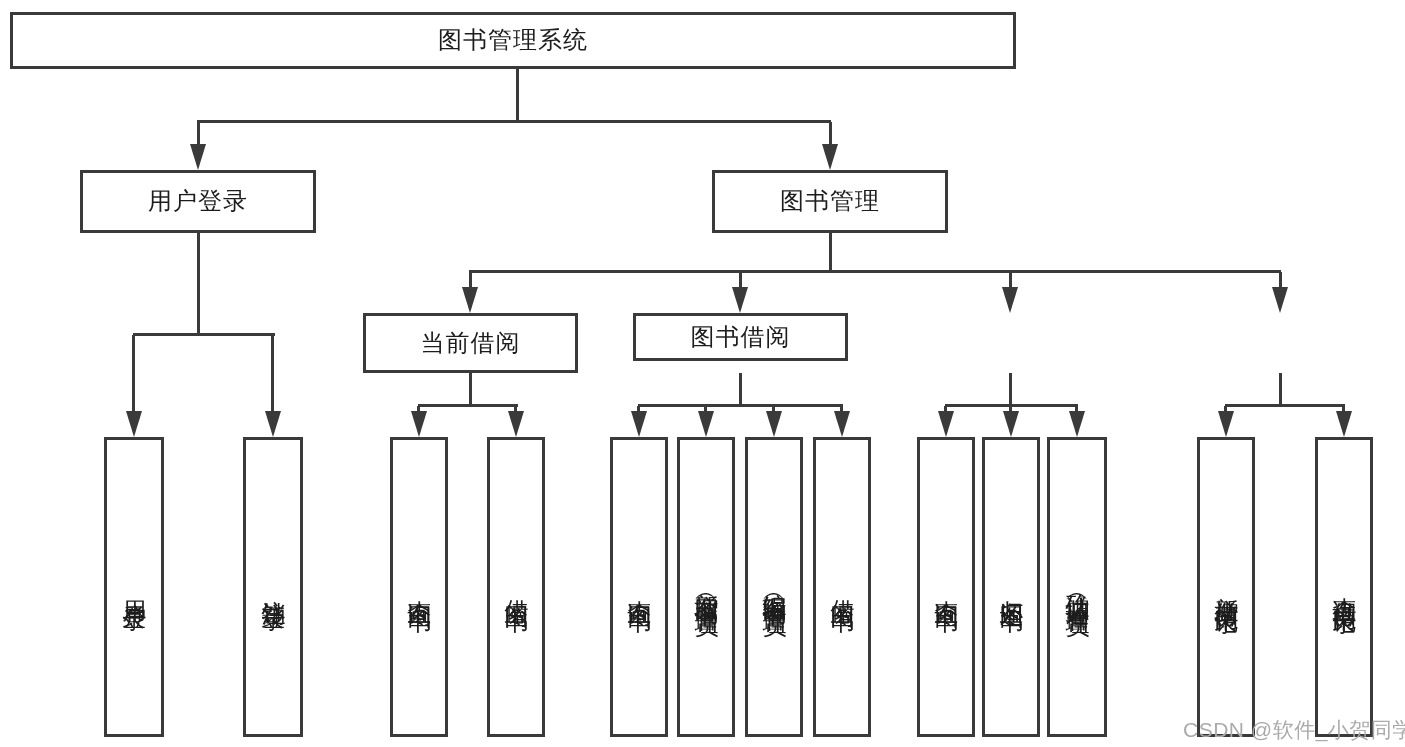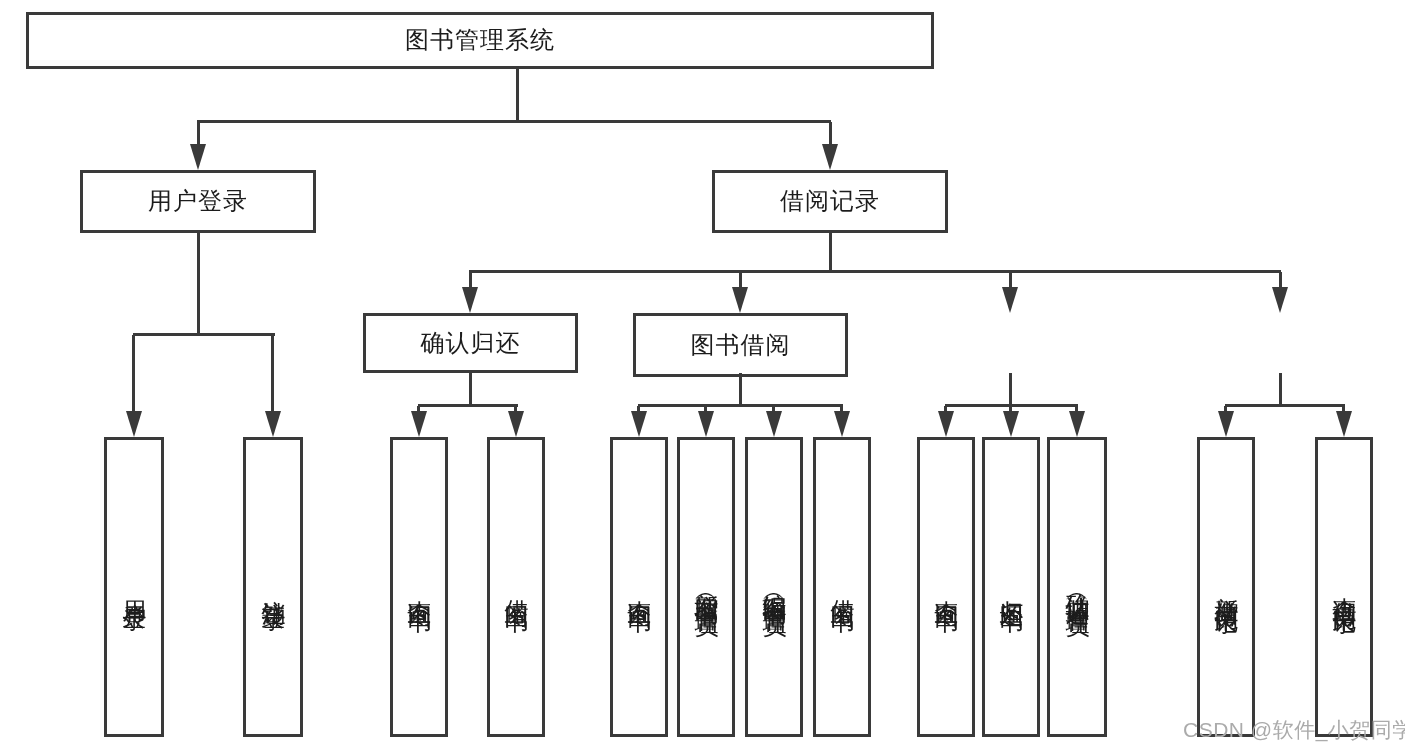--- a/index.html
+++ b/index.html
@@ -62,52 +62,52 @@
     white-space: nowrap;
     z-index: 10;
     letter-spacing: 0.5px;
   }
 </style>
 </head>
 <body>
 
 <div class="stage">
 
-  <div class="box" style="left:26px; top:12px; width:908px; height:57px;">图书管理系统</div>
+  <div class="box" style="left:10px; top:12px; width:1006px; height:57px;">图书管理系统</div>
 
   <div class="vline" style="left:516px; top:69px; height:54px;"></div>
   <div class="hline" style="left:197px; top:120px; width:634px;"></div>
   <div class="vline" style="left:197px; top:122px; height:24px;"></div>
   <div class="arrowhead" style="left:190px; top:144px;"></div>
   <div class="vline" style="left:829px; top:122px; height:24px;"></div>
   <div class="arrowhead" style="left:822px; top:144px;"></div>
 
   <div class="box" style="left:80px; top:170px; width:236px; height:63px;">用户登录</div>
-  <div class="box" style="left:712px; top:170px; width:236px; height:63px;">借阅记录</div>
+  <div class="box" style="left:712px; top:170px; width:236px; height:63px;">图书管理</div>
 
   <div class="vline" style="left:197px; top:233px; height:102px;"></div>
   <div class="hline" style="left:133px; top:333px; width:142px;"></div>
   <div class="vline" style="left:132px; top:335px; height:78px;"></div>
   <div class="arrowhead" style="left:126px; top:411px;"></div>
   <div class="vline" style="left:271px; top:335px; height:78px;"></div>
   <div class="arrowhead" style="left:265px; top:411px;"></div>
 
   <div class="vline" style="left:829px; top:233px; height:40px;"></div>
   <div class="hline" style="left:469px; top:270px; width:812px;"></div>
   <div class="vline" style="left:469px; top:272px; height:17px;"></div>
   <div class="arrowhead" style="left:462px; top:287px;"></div>
   <div class="vline" style="left:739px; top:272px; height:17px;"></div>
   <div class="arrowhead" style="left:732px; top:287px;"></div>
   <div class="vline" style="left:1009px; top:272px; height:17px;"></div>
   <div class="arrowhead" style="left:1002px; top:287px;"></div>
   <div class="vline" style="left:1279px; top:272px; height:17px;"></div>
   <div class="arrowhead" style="left:1272px; top:287px;"></div>
 
-  <div class="box" style="left:363px; top:313px; width:215px; height:60px;">确认归还</div>
-  <div class="box" style="left:633px; top:313px; width:215px; height:64px;">图书借阅</div>
+  <div class="box" style="left:363px; top:313px; width:215px; height:60px;">当前借阅</div>
+  <div class="box" style="left:633px; top:313px; width:215px; height:48px;">图书借阅</div>
 
   <div class="vline" style="left:469px; top:373px; height:33px;"></div>
   <div class="hline" style="left:418px; top:404px; width:100px;"></div>
   <div class="vline" style="left:417px; top:406px; height:8px;"></div>
   <div class="arrowhead" style="left:411px; top:411px;"></div>
   <div class="vline" style="left:514px; top:406px; height:8px;"></div>
   <div class="arrowhead" style="left:508px; top:411px;"></div>
 
   <div class="vline" style="left:739px; top:373px; height:33px;"></div>
   <div class="hline" style="left:638px; top:404px; width:205px;"></div>

